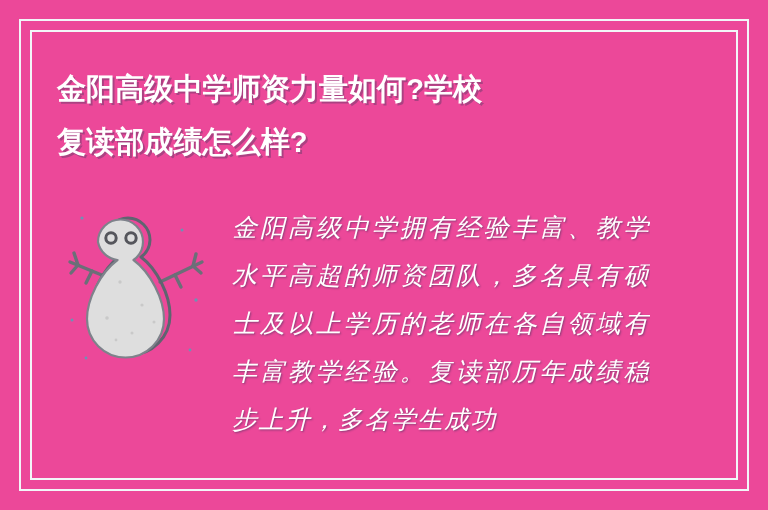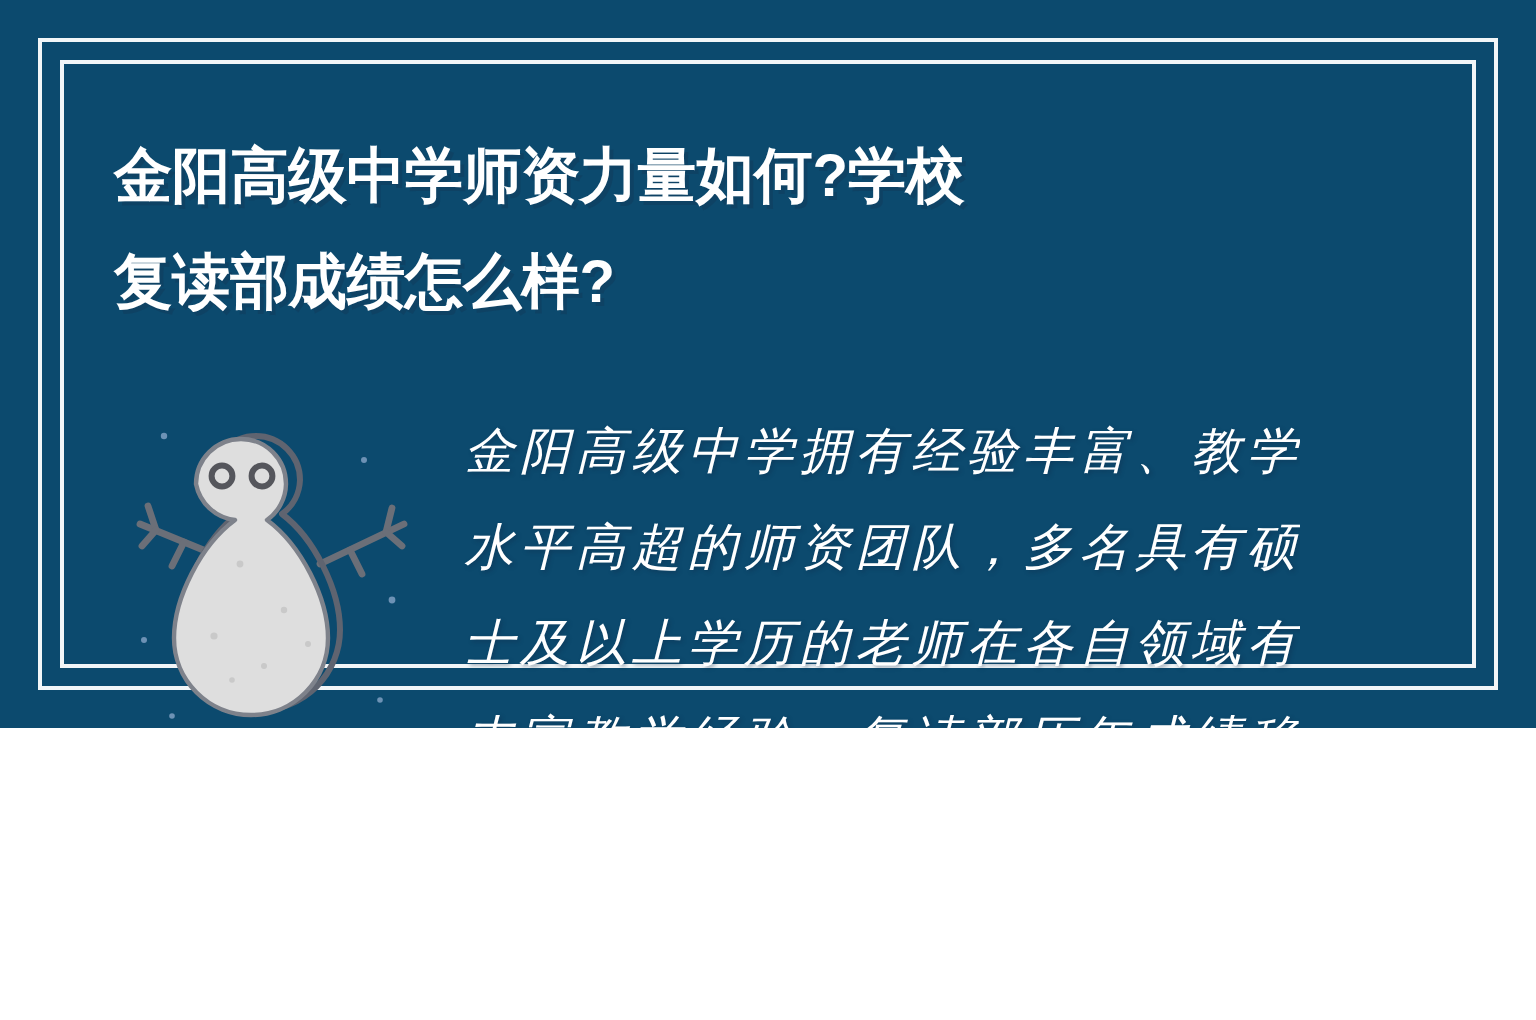--- a/index.html
+++ b/index.html
@@ -10,22 +10,22 @@
   body {
     width: 768px;
     height: 510px;
     overflow: hidden;
     font-family: "Liberation Sans", "DejaVu Sans", sans-serif;
   }
 
   .poster {
     position: relative;
     width: 768px;
-    height: 364px;
-    background: #0c4a6e;
+    height: 510px;
+    background: #ec4899;
     box-sizing: border-box;
     overflow: hidden;
   }
 
   
   .frame-outer {
     position: absolute;
     left: 19px;
     top: 19px;
     right: 19px;
@@ -82,21 +82,21 @@
   
   .body-copy {
     position: absolute;
     left: 232px;
     top: 204px;
     width: 418px;
     height: 260px;
     color: #ffffff;
     font-size: 25px;
     line-height: 48px;
-    font-family: Liberation Mono, monospace;
+    font-family: Liberation Serif, serif;
     font-style: italic;
     letter-spacing: 1.5px;
     text-align: justify;
     overflow: hidden;
     text-shadow: 1px 1px 2px rgba(15,45,75,0.45);
   }
 </style>
 </head>
 <body>
 

